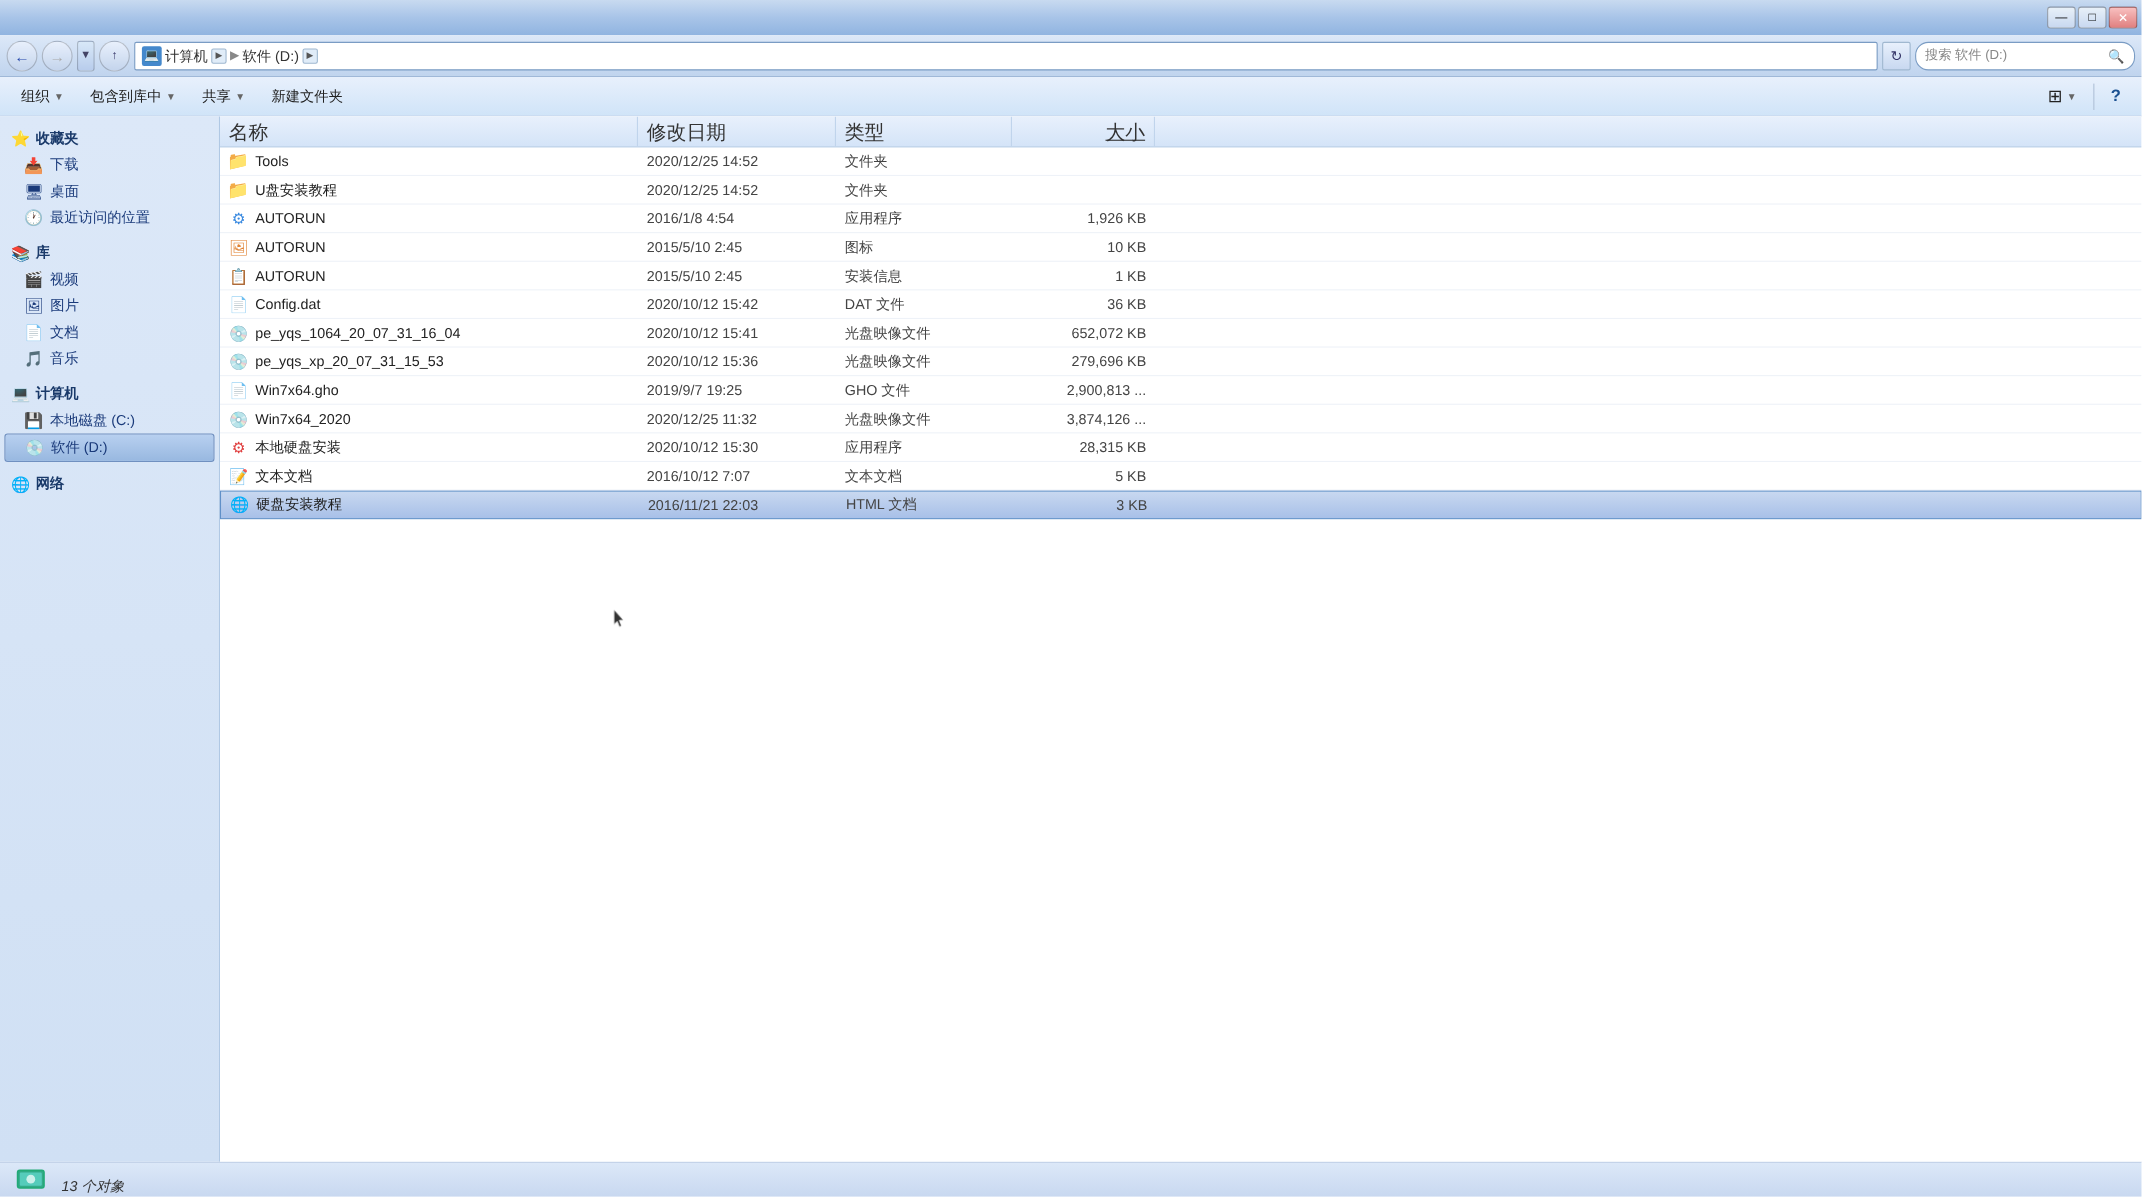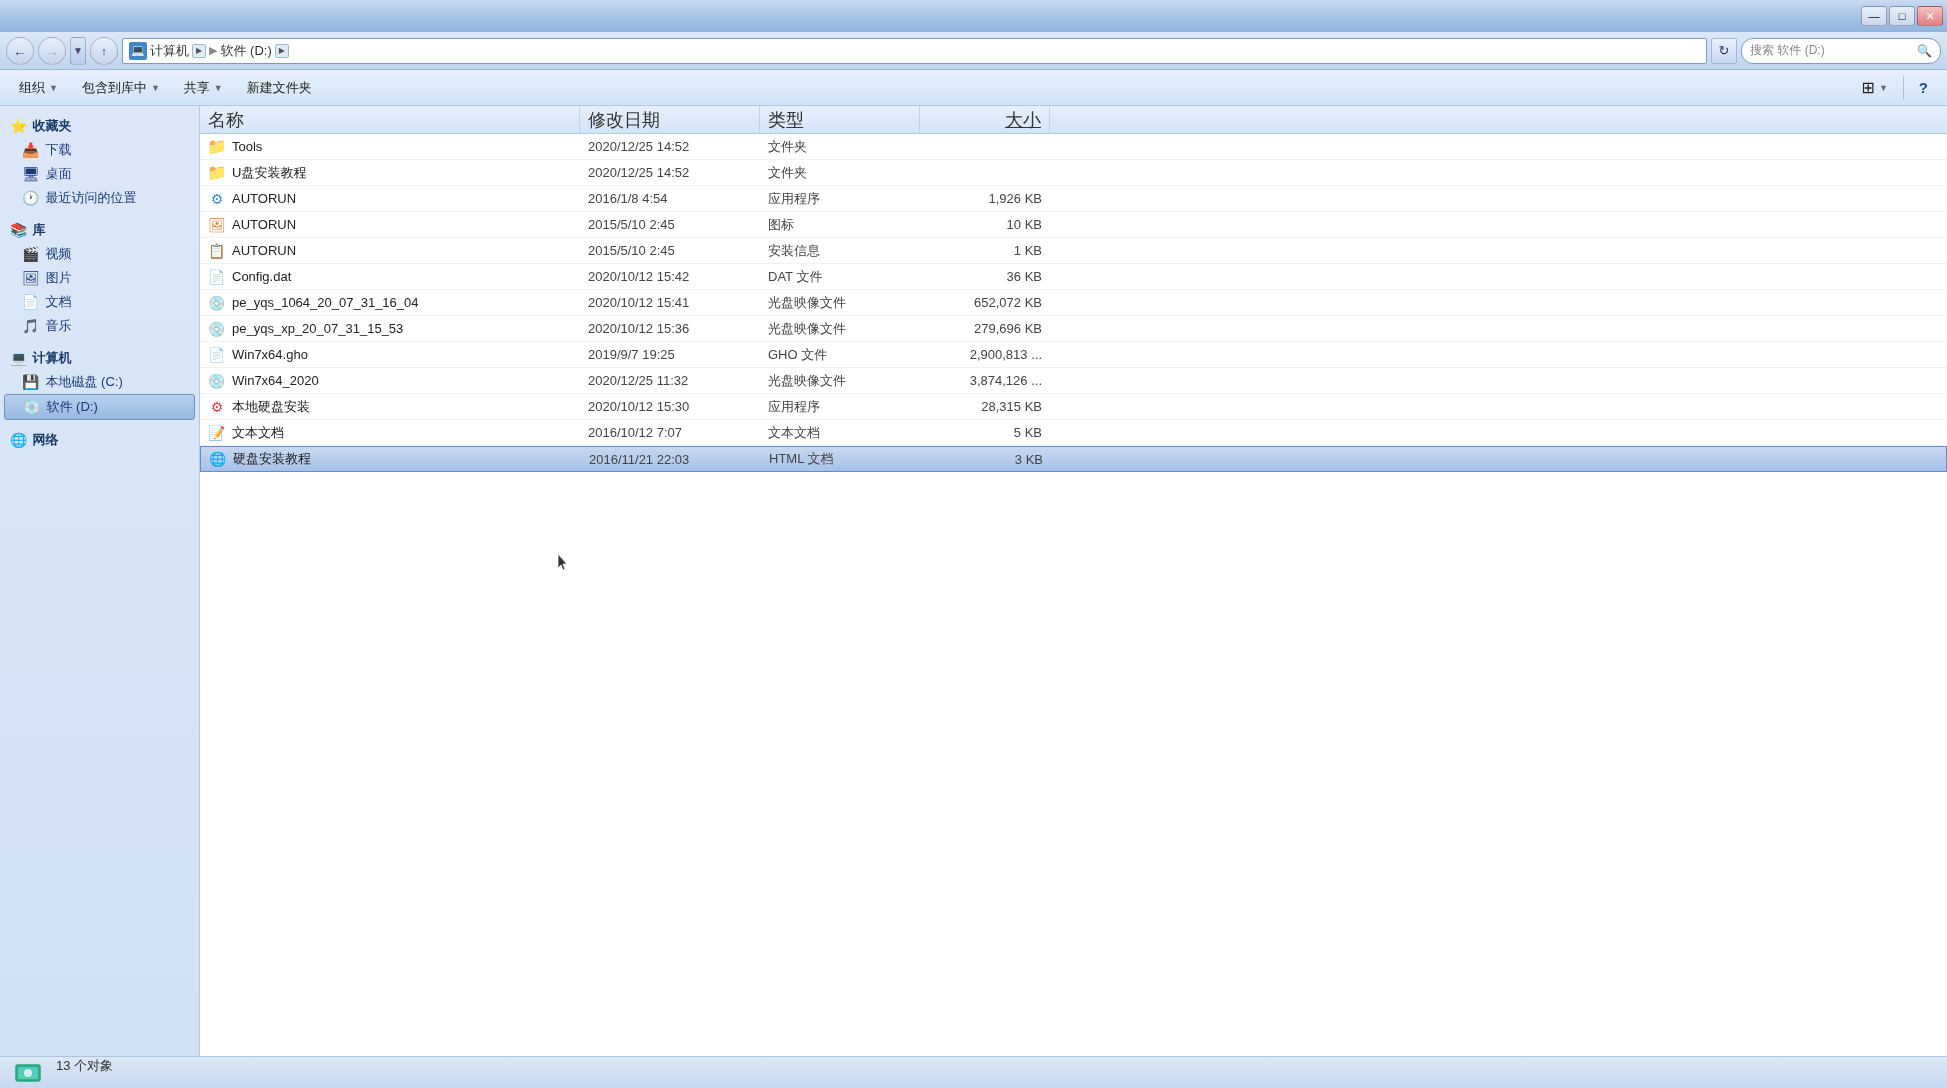--- a/index.html
+++ b/index.html
@@ -271,25 +271,26 @@
       justify-content: center;
       flex-shrink: 0;
     }
 
     
     .status-bar {
       height: 32px;
       background: linear-gradient(to bottom, #dce8f8, #c8d8f0);
       border-top: 1px solid #b0c4e0;
       display: flex;
-      align-items: flex-start;
+      align-items: flex-end;
       padding: 0 12px;
       gap: 12px;
       font-size: 13px;
       color: #333;
+      font-style: italic;
     }
     .status-icon {
       width: 32px;
       height: 32px;
       display: flex;
       align-items: center;
       justify-content: center;
     }
 
     

